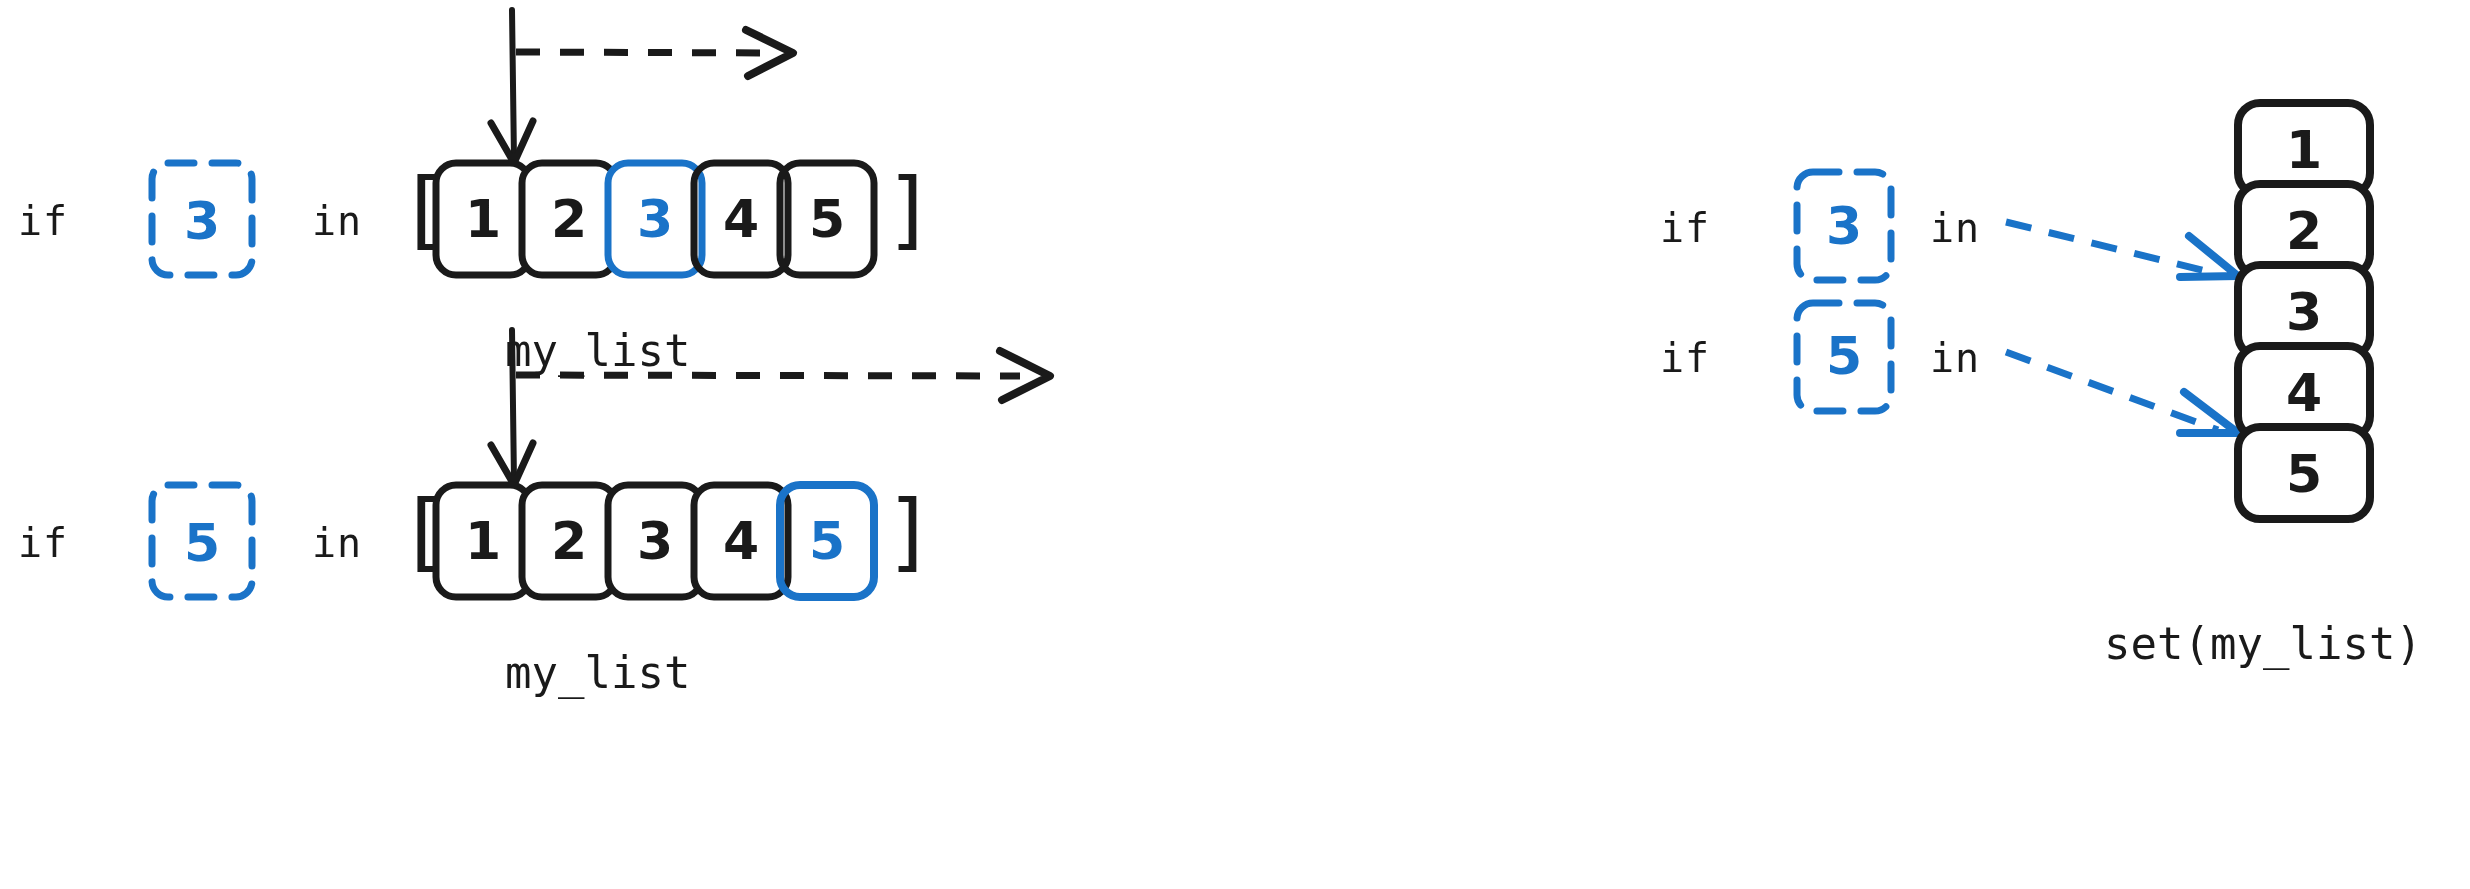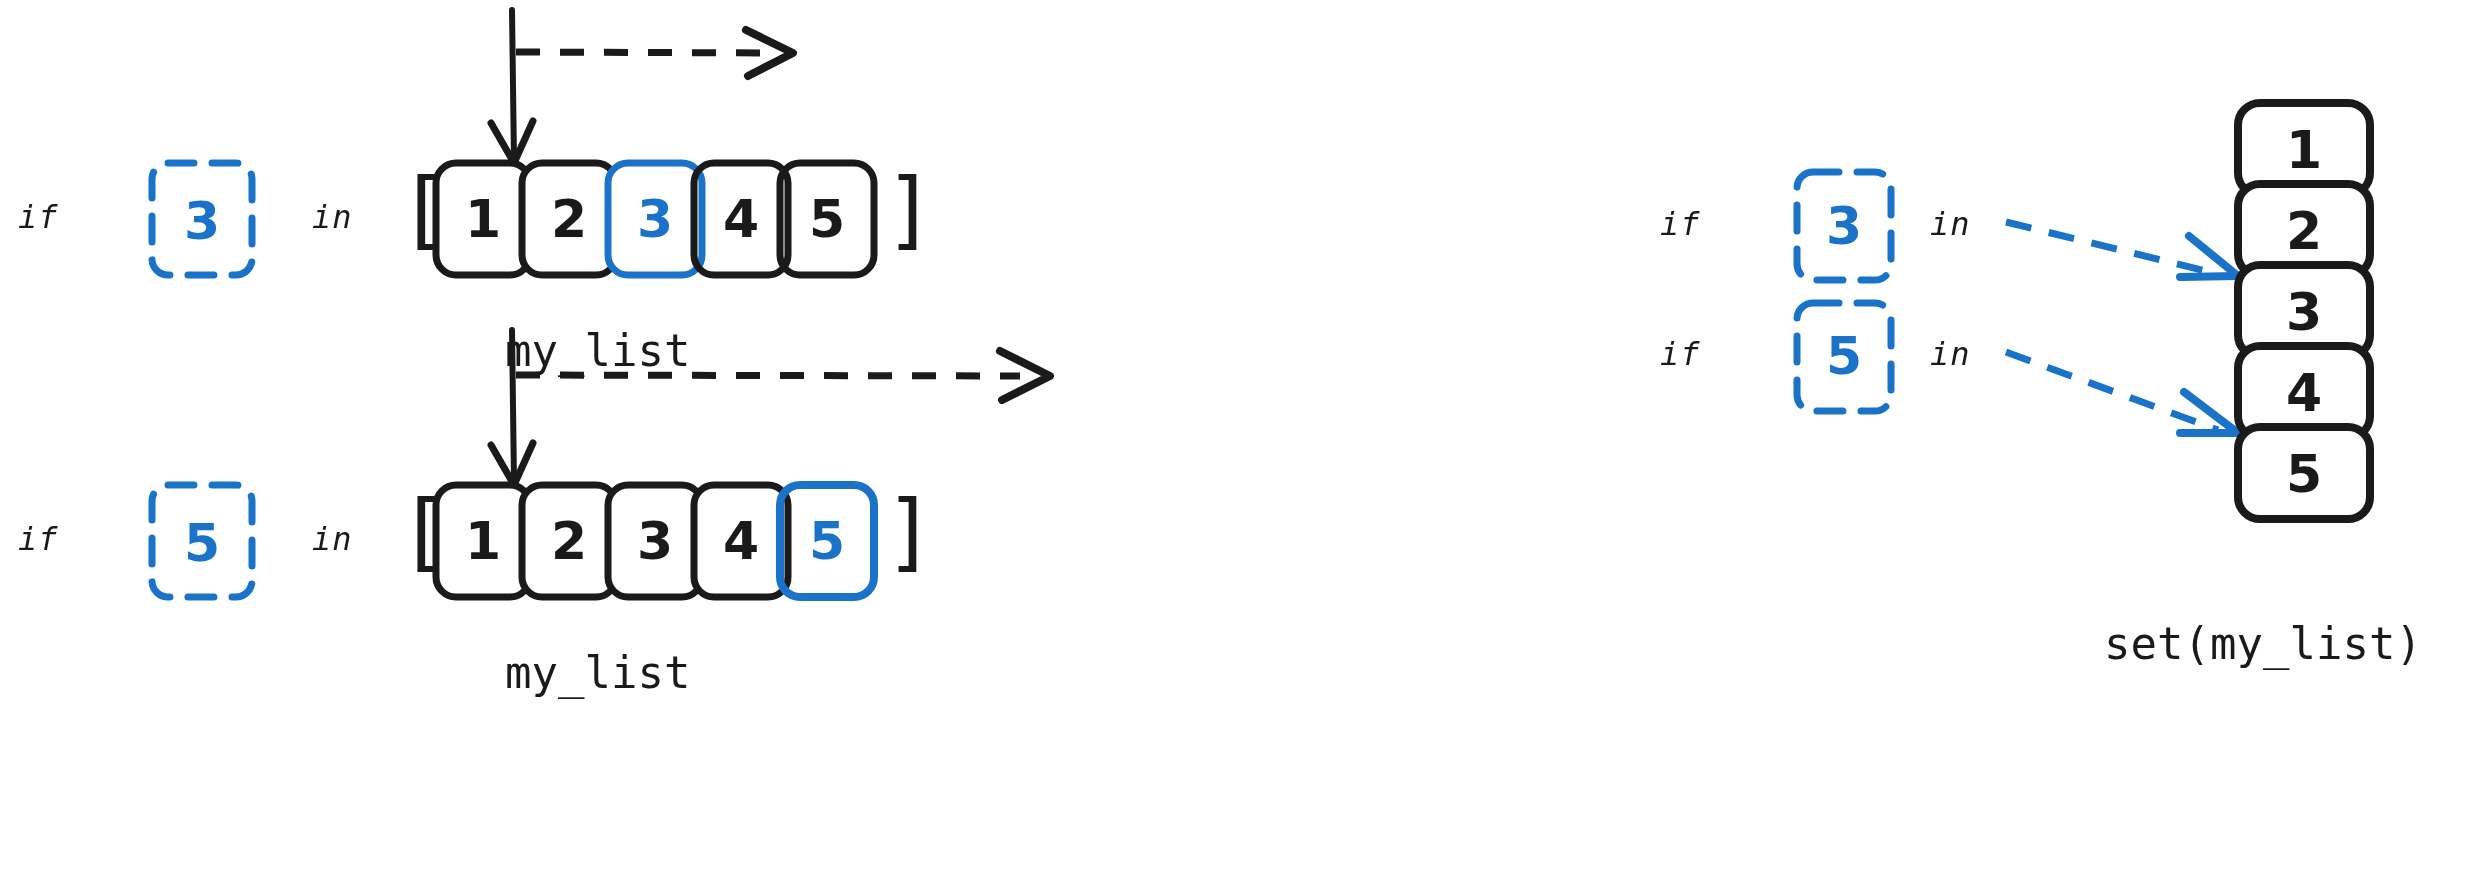--- a/index.html
+++ b/index.html
@@ -20,25 +20,24 @@
   .svg-layer {
     position: absolute;
     left: 0;
     top: 0;
     width: 2470px;
     height: 889px;
   }
   .kw {
     position: absolute;
     font-family: "DejaVu Sans Mono", monospace;
-    font-size: 32px;
+    font-size: 40px;
     color: #1a1a1a;
     letter-spacing: 1px;
     white-space: pre;
-    font-style: italic;
   }
   .bracket {
     position: absolute;
     font-family: "DejaVu Sans Mono", monospace;
     font-size: 86px;
     color: #1a1a1a;
     font-weight: 500;
     line-height: 1;
     white-space: pre;
   }

